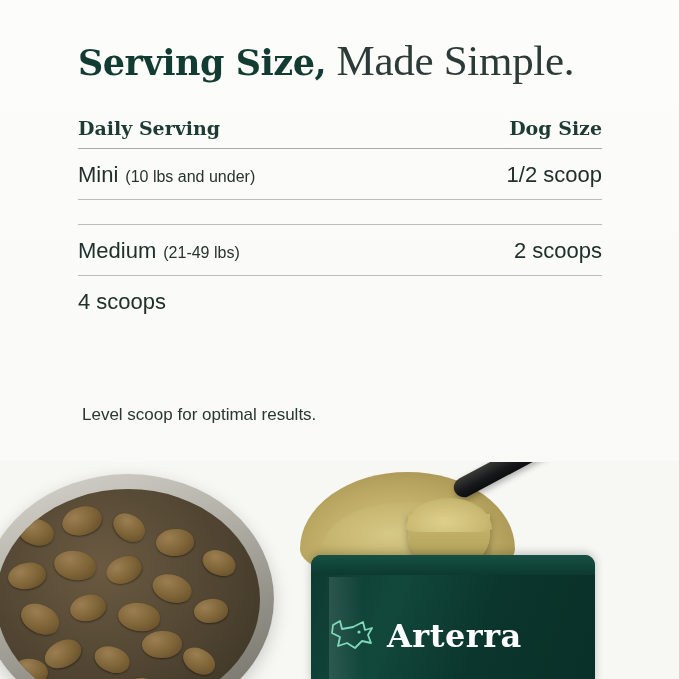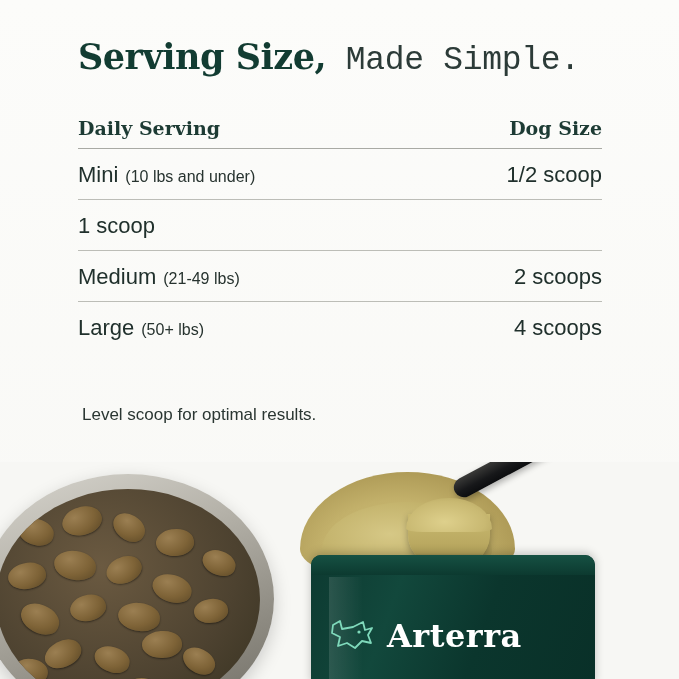--- a/index.html
+++ b/index.html
@@ -30,23 +30,23 @@
     white-space: nowrap;
   }
   .heading .bold {
     font-family: "DejaVu Serif", serif;
     font-weight: bold;
     font-size: 35px;
     color: #123c32;
     letter-spacing: -0.5px;
   }
   .heading .light {
-    font-family: Liberation Mono, monospace;
+    font-family: Liberation Serif, serif;
     font-weight: 300;
-    font-size: 33px;
+    font-size: 43px;
     color: #2c3b38;
     letter-spacing: -0.3px;
   }
 
   
   .table {
     position: absolute;
     left: 78px;
     top: 117px;
     width: 524px;
@@ -280,38 +280,33 @@
     <div class="row row-body">
       <span class="col-left">
         <span class="size-name">Mini</span>
         <span class="size-qual">(10 lbs and under)</span>
       </span>
       <span class="serving">1/2 scoop</span>
     </div>
     <div class="rule thin"></div>
 
     <div class="row row-body">
-      <span class="serving">1 scoop</span>
     </div>
     <div class="rule thin"></div>
 
     <div class="row row-body">
       <span class="col-left">
         <span class="size-name">Medium</span>
         <span class="size-qual">(21-49 lbs)</span>
       </span>
       <span class="serving">2 scoops</span>
     </div>
     <div class="rule thin"></div>
 
     <div class="row row-body">
-      <span class="col-left">
-        <span class="size-name">Large</span>
-        <span class="size-qual">(50+ lbs)</span>
-      </span>
       <span class="serving">4 scoops</span>
     </div>
 
   </div>
 
   <div class="notes">
     <div>Level scoop for optimal results.</div>
   </div>
 
   <div class="photo">

